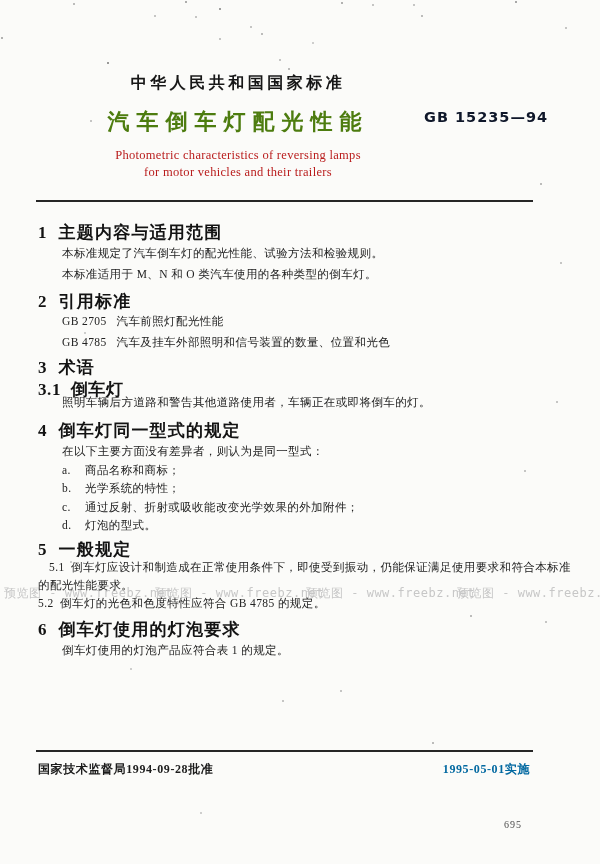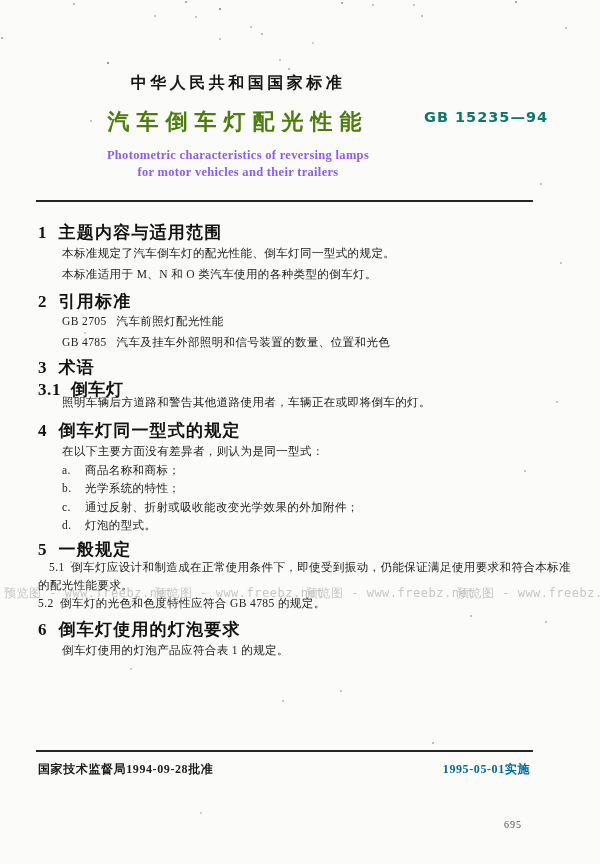--- a/index.html
+++ b/index.html
@@ -7,25 +7,25 @@
     position:relative;width:600px;height:864px;margin:0 auto;
     background:#fbfbf9;color:#1e1e1e;overflow:hidden;
     font-family:"Liberation Serif","DejaVu Serif",serif;
   }
   .center-col{position:absolute;left:38px;width:400px;text-align:center;}
   .std-label{position:absolute;top:73px;left:0;width:100%;
     font-size:16px;font-weight:700;letter-spacing:3.5px;color:#171717;}
   .title-cn{position:absolute;top:107px;left:0;width:100%;
     font-size:22px;font-weight:700;letter-spacing:7px;color:#4d7c0f;}
   .title-en{position:absolute;left:0;width:100%;
-    font-size:12.5px;font-weight:700;letter-spacing:.3px;color:#8b5cf6;}
+    font-size:12.5px;font-weight:400;letter-spacing:.3px;color:#b91c1c;}
   .en1{top:148px;}
   .en2{top:165px;}
   .std-number{position:absolute;top:109px;left:424px;
-    font-size:14.5px;font-weight:700;letter-spacing:1px;color:#0f766e;
+    font-size:14.5px;font-weight:700;letter-spacing:1px;color:#0f172a;
     font-family:"DejaVu Sans","Liberation Sans",sans-serif;}
   .rule{position:absolute;height:2px;background:#262626;}
   .rule-top{top:200px;left:36px;width:497px;}
   .rule-bottom{top:750px;left:36px;width:497px;}
   .line{position:absolute;font-size:11.5px;letter-spacing:.4px;
     color:#222;white-space:pre;}
   .heading{font-size:17px;font-weight:700;letter-spacing:1.2px;color:#131313;}
   .li-label{display:inline-block;width:23px;}
   .watermark{position:absolute;top:585px;left:0;width:600px;height:16px;z-index:0;}
   .wm-unit{position:absolute;top:0;font-size:12px;letter-spacing:.5px;
@@ -71,21 +71,21 @@
   <div class="rule rule-top"></div>
 
   <div class="watermark">
     <span class="wm-unit" style="left: 4px; color: rgb(199, 199, 199);">预览图 - www.freebz.net</span>
     <span class="wm-unit" style="left: 155px; color: rgb(199, 199, 199);">预览图 - www.freebz.net</span>
     <span class="wm-unit" style="left: 306px; color: rgb(199, 199, 199);">预览图 - www.freebz.net</span>
     <span class="wm-unit" style="left: 457px; color: rgb(199, 199, 199);">预览图 - www.freebz.net</span>
   </div>
 
   <div class="line heading body-text" style="left:38px;top:221px;">1  主题内容与适用范围</div>
-  <div class="line body-text" style="left:62px;top:246px;">本标准规定了汽车倒车灯的配光性能、倒车灯同一型式的规定。</div>
+  <div class="line body-text" style="left:62px;top:246px;">本标准规定了汽车倒车灯的配光性能、试验方法和检验规则。</div>
   <div class="line body-text" style="left:62px;top:267px;">本标准适用于 M、N 和 O 类汽车使用的各种类型的倒车灯。</div>
 
   <div class="line heading body-text" style="left:38px;top:290px;">2  引用标准</div>
   <div class="line body-text" style="left:62px;top:314px;">GB 2705   汽车前照灯配光性能</div>
   <div class="line body-text" style="left:62px;top:335px;">GB 4785   汽车及挂车外部照明和信号装置的数量、位置和光色</div>
 
   <div class="line heading body-text" style="left:38px;top:356px;">3  术语</div>
   <div class="line heading body-text" style="left:38px;top:378px;letter-spacing:.6px;">3.1  倒车灯</div>
   <div class="line body-text" style="left:62px;top:395px;">照明车辆后方道路和警告其他道路使用者，车辆正在或即将倒车的灯。</div>
 

